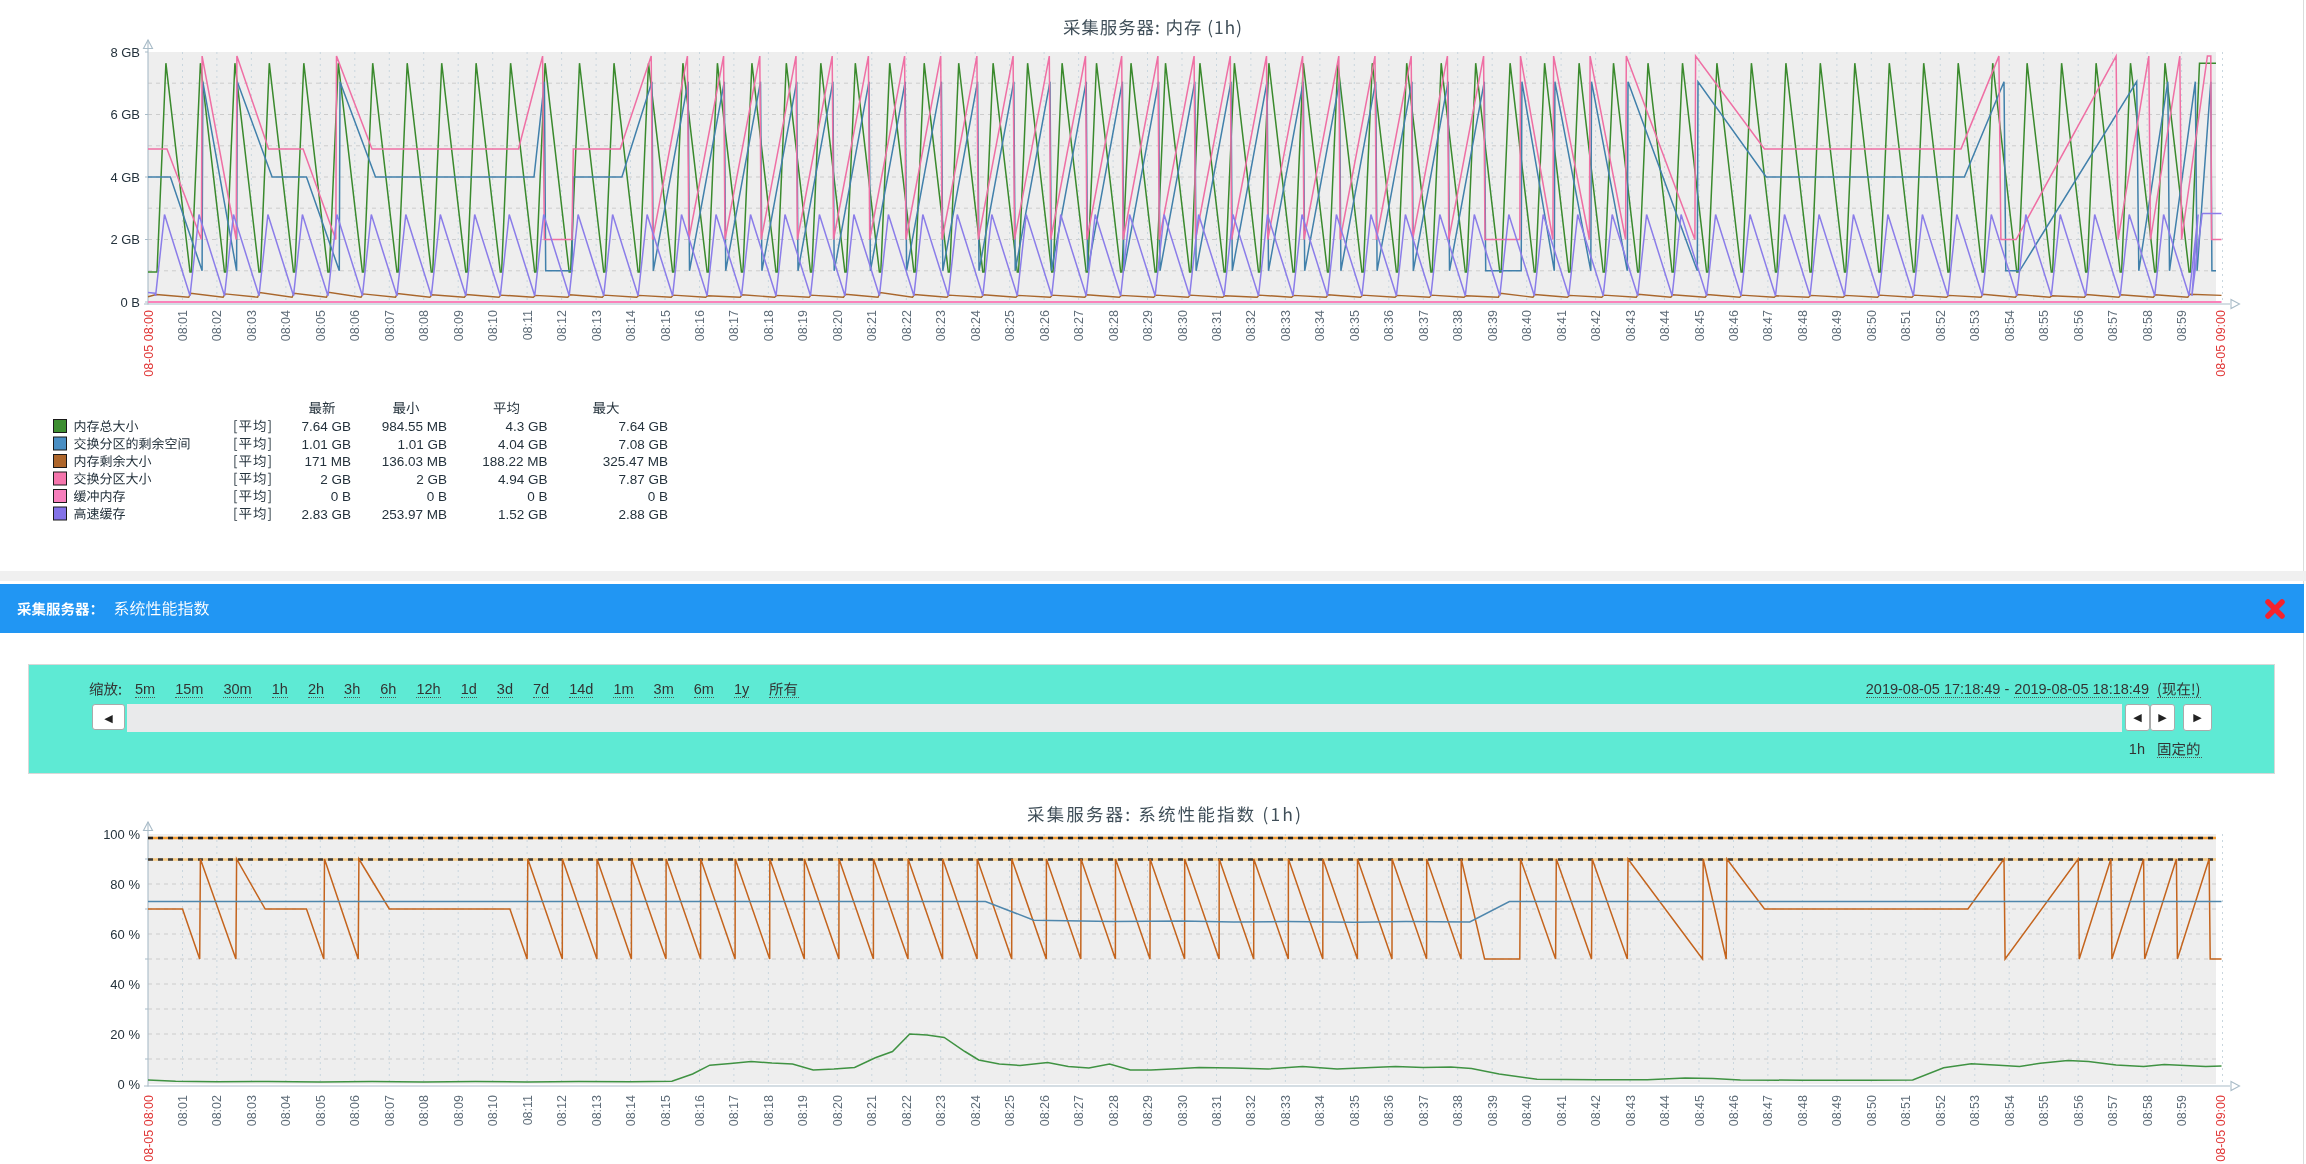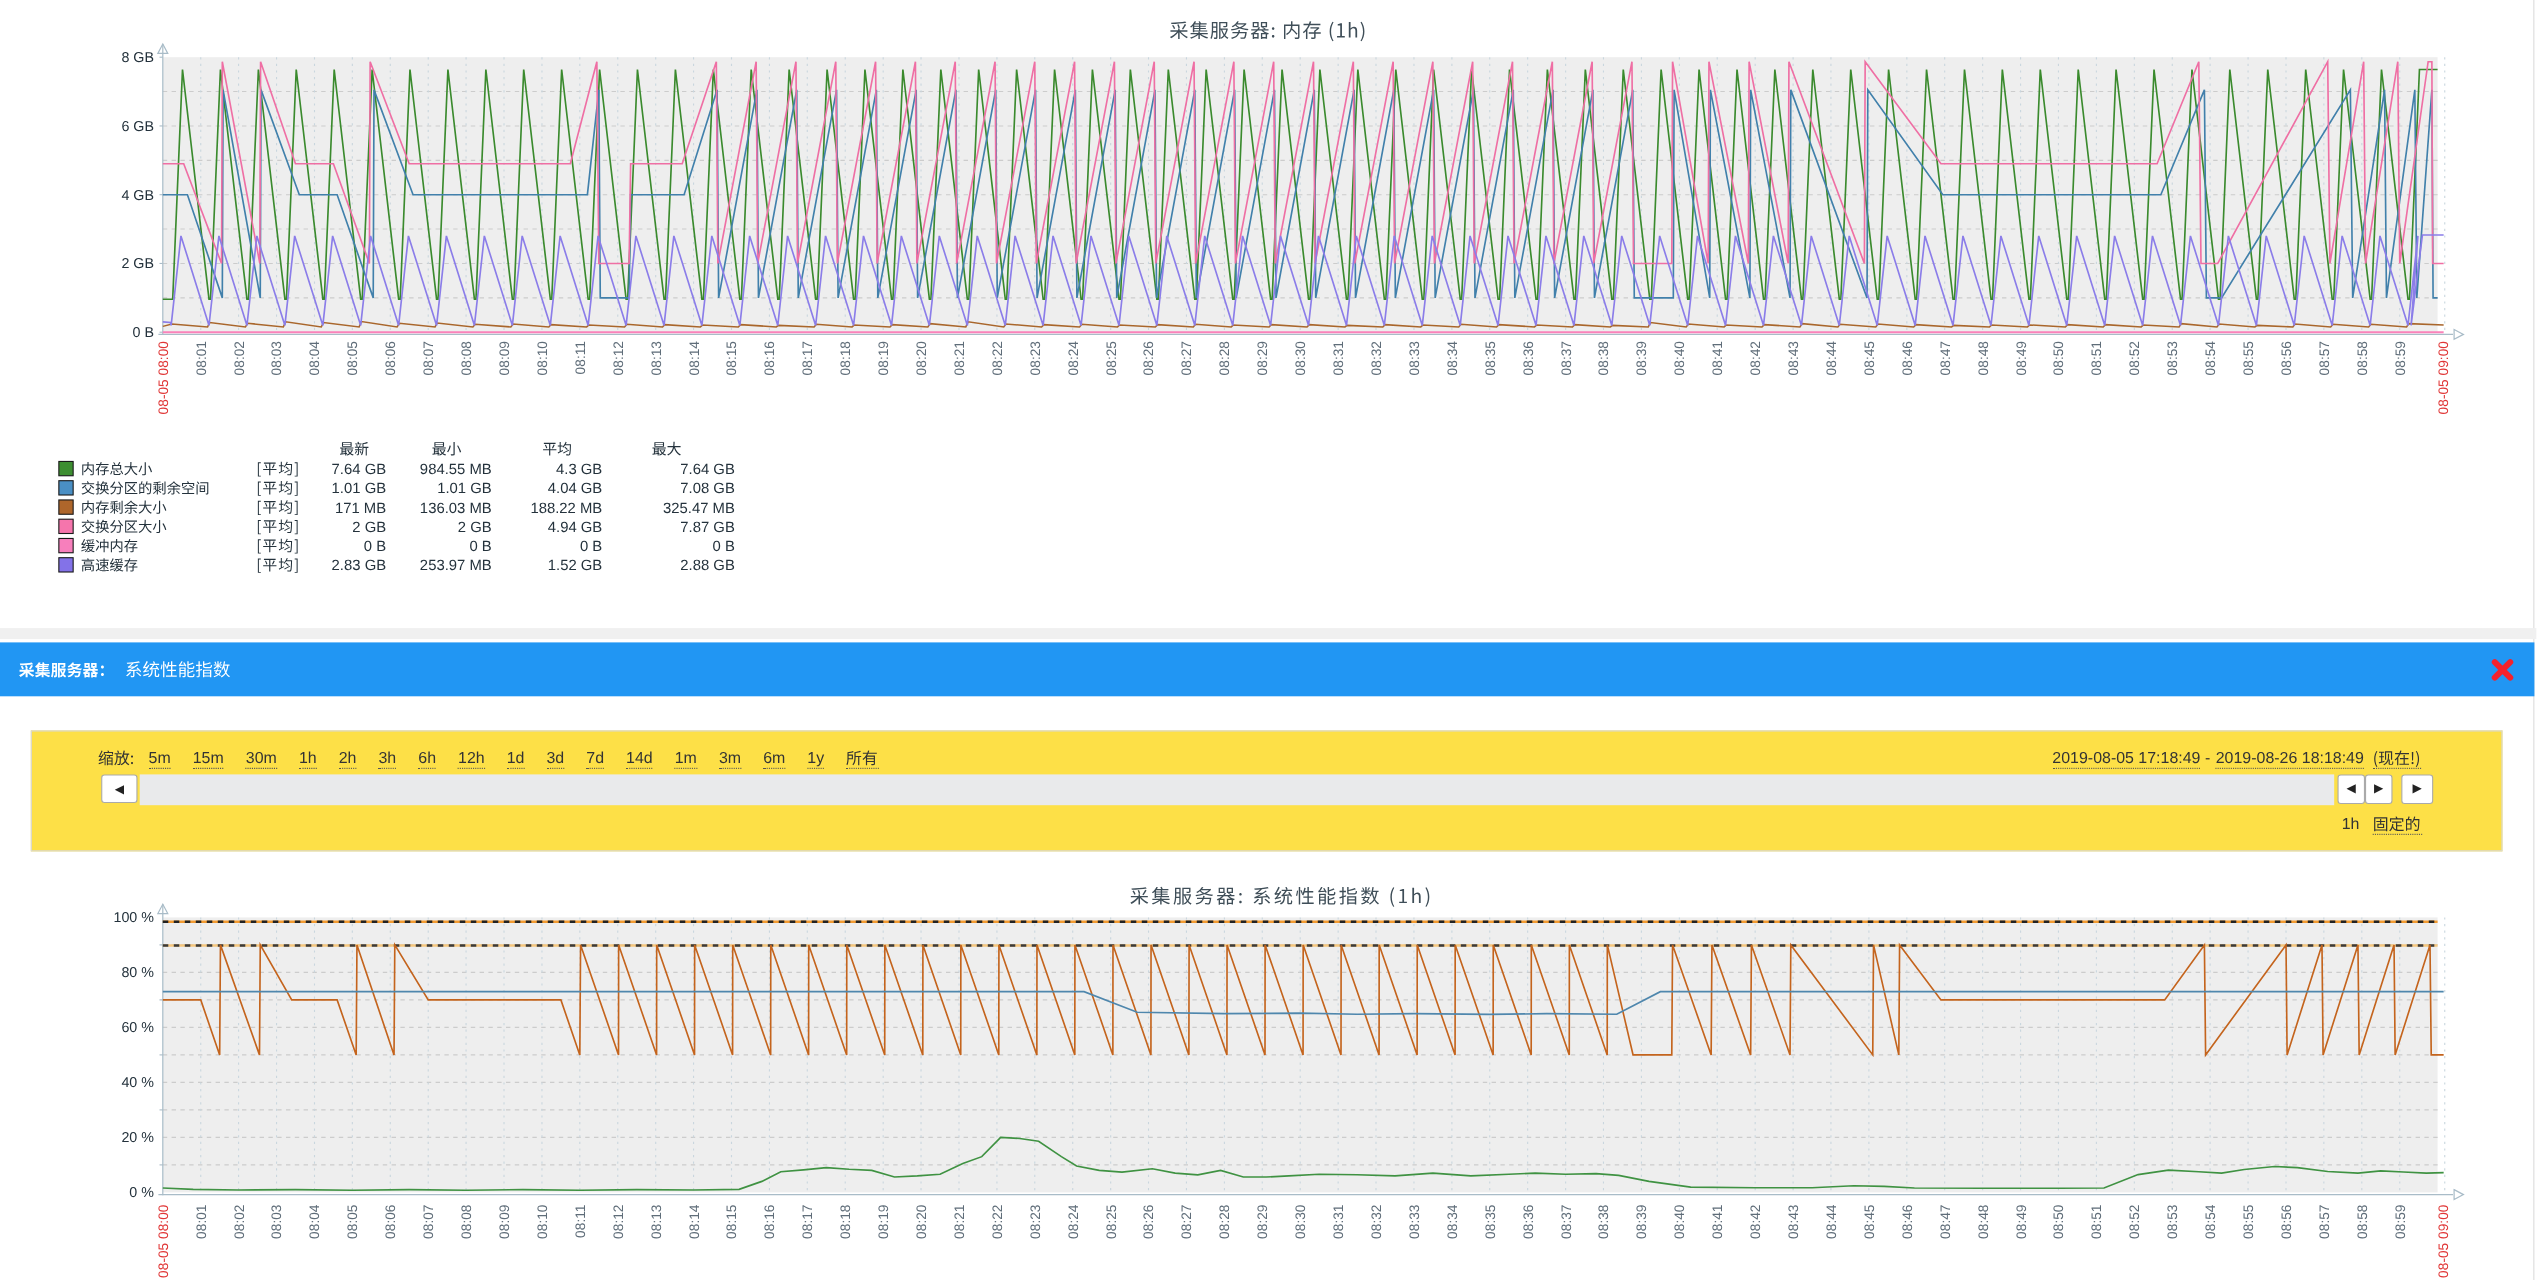--- a/index.html
+++ b/index.html
@@ -215,35 +215,35 @@
         <path transform="translate(0.0,0.0)" d="M11.2375 -10.034C10.788 -8.8885 9.947000000000001 -7.4095 9.280000000000001 -6.4815000000000005L10.73 -5.829000000000001C11.426 -6.728000000000001 12.310500000000001 -8.091000000000001 13.021 -9.338000000000001ZM1.856 -8.700000000000001C2.436 -7.873500000000001 2.987 -6.757000000000001 3.161 -6.032L4.756 -6.713500000000001C4.5385 -7.4675 3.9295 -8.526 3.3205 -9.323500000000001ZM11.7885 -12.267000000000001C9.0915 -11.774000000000001 4.814 -11.426 1.0295 -11.31C1.2035 -10.8895 1.421 -10.1355 1.4645000000000001 -9.657C5.2925 -9.773 9.773 -10.092 13.166 -10.6865ZM0.783 -5.539000000000001V-3.8280000000000003H5.017C3.7845 -2.5375 2.0300000000000002 -1.363 0.3045 -0.6960000000000001C0.7250000000000001 -0.319 1.3195000000000001 0.406 1.6095000000000002 0.87C3.2915 0.07250000000000001 4.9590000000000005 -1.218 6.2785 -2.7115V1.247H8.134500000000001V-2.7985C9.4685 -1.2905 11.165000000000001 0.029 12.847000000000001 0.8265C13.1515 0.34800000000000003 13.7315 -0.377 14.152000000000001 -0.7395C12.4555 -1.4065 10.672 -2.5665 9.425 -3.8280000000000003H13.7315V-5.539000000000001H8.134500000000001V-6.757000000000001H6.7715000000000005L8.265 -7.293500000000001C8.149000000000001 -7.9895000000000005 7.7285 -9.019 7.2645 -9.802000000000001L5.684 -9.265500000000001C6.090000000000001 -8.4825 6.452500000000001 -7.453 6.554 -6.757000000000001H6.2785V-5.539000000000001Z M20.851 -4.0455000000000005V-3.2915H15.196V-1.9140000000000001H19.3575C18.0235 -1.1745 16.298000000000002 -0.5655 14.7175 -0.232C15.08 0.1305 15.573 0.783 15.834 1.2035C17.5305 0.7250000000000001 19.401 -0.1595 20.851 -1.2035V1.276H22.576500000000003V-1.2615C24.012 -0.2175 25.868000000000002 0.6525000000000001 27.564500000000002 1.131C27.7965 0.7250000000000001 28.2895 0.07250000000000001 28.652 -0.261C27.1295 -0.5945 25.462 -1.2035 24.1715 -1.9140000000000001H28.304000000000002V-3.2915H22.576500000000003V-4.0455000000000005ZM21.4745 -7.8445V-7.2645H18.531V-7.8445ZM21.2425 -11.9625C21.3875 -11.643500000000001 21.547 -11.2665 21.677500000000002 -10.9185H19.343C19.5895 -11.281 19.807000000000002 -11.643500000000001 20.0245 -12.006L18.2555 -12.354000000000001C17.5885 -11.092500000000001 16.414 -9.5845 14.8045 -8.439C15.196 -8.207 15.747 -7.656000000000001 16.0225 -7.293500000000001C16.298000000000002 -7.511 16.559 -7.7285 16.805500000000002 -7.960500000000001V-3.7990000000000004H18.531V-4.176H27.927V-5.510000000000001H23.142000000000003V-6.119000000000001H26.941000000000003V-7.2645H23.142000000000003V-7.8445H26.9265V-8.9755H23.142000000000003V-9.5845H27.579V-10.9185H23.4755C23.316000000000003 -11.3825 23.055 -11.948 22.794 -12.3975ZM21.4745 -8.9755H18.531V-9.5845H21.4745ZM21.4745 -6.119000000000001V-5.510000000000001H18.531V-6.119000000000001Z M30.3195 -11.8175V-6.525C30.3195 -4.3935 30.2615 -1.4645000000000001 29.348 0.522C29.7395 0.667 30.45 1.073 30.7545 1.3195000000000001C31.363500000000002 0.0 31.6535 -1.7835 31.784 -3.5090000000000003H33.292V-0.6235C33.292 -0.42050000000000004 33.234 -0.36250000000000004 33.06 -0.36250000000000004C32.886 -0.36250000000000004 32.335 -0.34800000000000003 31.813 -0.377C32.0305 0.058 32.2335 0.8555 32.277 1.3050000000000002C33.234 1.3050000000000002 33.8575 1.2615 34.3215 0.9715C34.7855 0.6960000000000001 34.9015 0.203 34.9015 -0.5945V-11.8175ZM31.8855 -10.208H33.292V-8.526H31.8855ZM31.8855 -6.9165H33.292V-5.1475H31.871L31.8855 -6.525ZM40.977000000000004 -5.162C40.745000000000005 -4.3500000000000005 40.4405 -3.596 40.049 -2.9145000000000003C39.5995 -3.596 39.2225 -4.3645000000000005 38.932500000000005 -5.162ZM35.7135 -11.803V1.3050000000000002H37.352000000000004V0.116C37.671 0.42050000000000004 38.048 0.9425 38.2365 1.276C38.932500000000005 0.8555 39.5705 0.3335 40.136 -0.29000000000000004C40.745000000000005 0.34800000000000003 41.426500000000004 0.8845000000000001 42.195 1.3050000000000002C42.441500000000005 0.8845000000000001 42.92 0.2755 43.2825 -0.029C42.4705 -0.406 41.7455 -0.9425 41.122 -1.5805C41.934 -2.8855 42.5285 -4.5095 42.862 -6.4670000000000005L41.8325 -6.8005L41.557 -6.742500000000001H37.352000000000004V-10.1935H40.745000000000005V-9.019C40.745000000000005 -8.845 40.6725 -8.8015 40.4405 -8.787C40.223 -8.7725 39.353 -8.7725 38.628 -8.816C38.831 -8.41 39.063 -7.801 39.1355 -7.351500000000001C40.2375 -7.351500000000001 41.0785 -7.351500000000001 41.658500000000004 -7.583500000000001C42.253 -7.801 42.4125 -8.2215 42.4125 -8.99V-11.803ZM37.439 -5.162C37.874 -3.8280000000000003 38.425 -2.6100000000000003 39.1355 -1.566C38.6135 -0.9425 38.0045 -0.435 37.352000000000004 -0.058V-5.162Z M49.561 -5.481C49.503 -5.0315 49.416 -4.625500000000001 49.3145 -4.2485H45.1965V-2.7550000000000003H48.6765C47.821 -1.3920000000000001 46.371 -0.5945 44.2395 -0.1595C44.5585 0.17400000000000002 45.0805 0.9135000000000001 45.2545 1.276C47.879 0.551 49.59 -0.638 50.576 -2.7550000000000003H54.4765C54.259 -1.4065 53.998000000000005 -0.6815 53.6935 -0.4495C53.505 -0.3045 53.302 -0.29000000000000004 52.9975 -0.29000000000000004C52.5625 -0.29000000000000004 51.5185 -0.3045 50.5615 -0.3915C50.8515 0.0145 51.0835 0.6525000000000001 51.1125 1.102C52.055 1.1455 52.9975 1.1600000000000001 53.534 1.1165C54.201 1.0875000000000001 54.665 0.9715 55.071 0.5800000000000001C55.6365 0.1015 55.9845 -1.0585 56.3035 -3.5525C56.3615 -3.77 56.3905 -4.2485 56.3905 -4.2485H51.1125C51.214 -4.5965 51.286500000000004 -4.9590000000000005 51.359 -5.336ZM53.708 -9.483C52.9105 -8.8595 51.8955 -8.3375 50.75 -7.917000000000001C49.764 -8.294 48.952 -8.787 48.3575 -9.4105L48.4445 -9.483ZM48.72 -12.339500000000001C47.995 -11.092500000000001 46.632 -9.7875 44.5585 -8.8595C44.892 -8.5695 45.385 -7.917000000000001 45.5735 -7.511C46.1825 -7.83 46.7335 -8.1635 47.241 -8.5115C47.6905 -8.062000000000001 48.198 -7.656000000000001 48.7635 -7.308000000000001C47.2845 -6.931 45.704 -6.684500000000001 44.1235 -6.554C44.3845 -6.1625000000000005 44.6745 -5.4665 44.7905 -5.046C46.8495 -5.2780000000000005 48.908500000000004 -5.684 50.7645 -6.3365C52.432 -5.713 54.403999999999996 -5.365 56.6225 -5.205500000000001C56.84 -5.655 57.246 -6.351 57.594 -6.728000000000001C55.912 -6.8005 54.3315 -6.9745 52.954 -7.2645C54.462 -8.047500000000001 55.709 -9.048 56.5645 -10.324L55.4915 -11.005500000000001L55.216 -10.933H49.7785C50.039500000000004 -11.2665 50.2715 -11.614500000000001 50.489000000000004 -11.977Z M61.2915 -10.266H62.901V-8.961H61.2915ZM67.396 -10.266H69.1505V-8.961H67.396ZM66.787 -6.989000000000001C67.251 -6.8005 67.802 -6.525 68.2515 -6.2495H65.018C65.25 -6.612 65.453 -6.989000000000001 65.64150000000001 -7.3660000000000005L64.554 -7.569V-11.730500000000001H59.74V-7.4965H63.8145C63.6115 -7.0760000000000005 63.3505 -6.6555 63.046 -6.2495H58.6525V-4.7415H61.5235C60.668 -4.0600000000000005 59.595 -3.4655 58.29 -2.987C58.609 -2.6825 59.044 -2.0300000000000002 59.218 -1.624L59.74 -1.856V1.3050000000000002H61.335V0.9570000000000001H62.8865V1.218H64.554V-3.2915H62.234C62.843 -3.741 63.3795 -4.234 63.858000000000004 -4.7415H66.2795C66.729 -4.2195 67.2655 -3.7265 67.8455 -3.2915H65.8445V1.3050000000000002H67.4395V0.9570000000000001H69.1505V1.218H70.8325V-1.6965000000000001L71.2095 -1.566C71.456 -1.9865000000000002 71.9345 -2.6390000000000002 72.3115 -2.958C70.8905 -3.3205 69.513 -3.9585000000000004 68.469 -4.7415H71.862V-6.2495H69.3825L69.832 -6.699000000000001C69.513 -6.96 69.0055 -7.25 68.469 -7.4965H70.818V-11.730500000000001H65.83V-7.4965H67.309ZM61.335 -0.5365V-1.798H62.8865V-0.5365ZM67.4395 -0.5365V-1.798H69.1505V-0.5365Z M76.125 -6.8005C76.8935 -6.8005 77.5025 -7.3805000000000005 77.5025 -8.1635C77.5025 -8.961 76.8935 -9.541 76.125 -9.541C75.3565 -9.541 74.7475 -8.961 74.7475 -8.1635C74.7475 -7.3805000000000005 75.3565 -6.8005 76.125 -6.8005ZM76.125 0.116C76.8935 0.116 77.5025 -0.464 77.5025 -1.247C77.5025 -2.0445 76.8935 -2.6245000000000003 76.125 -2.6245000000000003C75.3565 -2.6245000000000003 74.7475 -2.0445 74.7475 -1.247C74.7475 -0.464 75.3565 0.116 76.125 0.116Z" fill="#ffffff"></path>
       </g>
 <g transform="translate(96.5,30.5)">
         <path transform="translate(0.0,0.0)" d="M4.5760000000000005 -3.584C3.728 -2.432 2.4 -1.248 1.12 -0.48C1.44 -0.304 1.936 0.096 2.176 0.32C3.392 -0.544 4.816 -1.856 5.776 -3.152ZM10.176 -3.04C11.504 -2.016 13.152000000000001 -0.544 13.952 0.352L14.976 -0.368C14.112 -1.28 12.464 -2.688 11.120000000000001 -3.664ZM10.624 -7.104C11.040000000000001 -6.72 11.488 -6.272 11.92 -5.808L4.88 -5.344C7.28 -6.5280000000000005 9.728 -8.0 12.096 -9.792L11.168000000000001 -10.56C10.368 -9.904 9.488 -9.28 8.64 -8.688L4.72 -8.496C5.872 -9.312 7.04 -10.336 8.112 -11.456C10.192 -11.664 12.16 -11.952 13.68 -12.32L12.848 -13.328C10.256 -12.672 5.6000000000000005 -12.24 1.712 -12.048C1.84 -11.776 1.984 -11.296 2.016 -11.008000000000001C3.424 -11.072000000000001 4.928 -11.168000000000001 6.416 -11.296C5.376 -10.208 4.192 -9.248 3.7760000000000002 -8.976C3.2960000000000003 -8.624 2.912 -8.384 2.592 -8.336C2.72 -8.032 2.896 -7.5040000000000004 2.928 -7.264C3.2640000000000002 -7.392 3.7600000000000002 -7.456 7.008 -7.648000000000001C5.648 -6.8 4.48 -6.16 3.92 -5.904C2.928 -5.408 2.208 -5.104 1.696 -5.04C1.84 -4.72 2.016 -4.16 2.064 -3.92C2.512 -4.096 3.136 -4.176 7.5360000000000005 -4.5120000000000005V-0.32C7.5360000000000005 -0.14400000000000002 7.488 -0.08 7.216 -0.064C6.96 -0.048 6.08 -0.048 5.12 -0.096C5.312 0.24 5.5200000000000005 0.752 5.5840000000000005 1.104C6.752 1.104 7.5520000000000005 1.088 8.08 0.896C8.624 0.704 8.752 0.368 8.752 -0.304V-4.6080000000000005L12.736 -4.896C13.200000000000001 -4.368 13.584 -3.872 13.856 -3.456L14.816 -4.032C14.16 -5.008 12.784 -6.48 11.552 -7.5840000000000005Z M27.168 -5.632V-0.5760000000000001C27.168 0.608 27.439999999999998 0.96 28.560000000000002 0.96C28.784 0.96 29.744 0.96 29.968 0.96C30.96 0.96 31.248 0.352 31.328000000000003 -1.824C31.024 -1.9040000000000001 30.544 -2.096 30.304000000000002 -2.32C30.256 -0.384 30.192 -0.096 29.84 -0.096C29.648 -0.096 28.896 -0.096 28.752000000000002 -0.096C28.4 -0.096 28.352 -0.14400000000000002 28.352 -0.5760000000000001V-5.632ZM24.16 -5.6000000000000005C24.064 -2.432 23.695999999999998 -0.72 21.072 0.256C21.344 0.48 21.68 0.928 21.823999999999998 1.232C24.72 0.048 25.216 -2.016 25.344 -5.6000000000000005ZM16.672 -0.848 16.944 0.336C18.384 -0.128 20.272 -0.72 22.064 -1.312L21.872 -2.352C19.936 -1.776 17.968 -1.184 16.672 -0.848ZM25.52 -13.184000000000001C25.823999999999998 -12.528 26.224 -11.664 26.384 -11.120000000000001H22.512V-10.032H25.392C24.672 -9.040000000000001 23.568 -7.5680000000000005 23.2 -7.216C22.896 -6.928 22.496000000000002 -6.816 22.192 -6.736C22.32 -6.48 22.544 -5.872 22.592 -5.5680000000000005C23.04 -5.76 23.712 -5.84 29.52 -6.384C29.776 -5.952 30.016 -5.5360000000000005 30.176000000000002 -5.216L31.184 -5.776C30.704 -6.704 29.664 -8.208 28.8 -9.328L27.856 -8.848C28.208 -8.384 28.576 -7.856 28.912 -7.328L24.512 -6.96C25.232 -7.84 26.144 -9.088000000000001 26.816000000000003 -10.032H31.168V-11.120000000000001H26.560000000000002L27.584 -11.44C27.392 -11.952 26.992 -12.832 26.624000000000002 -13.472ZM16.96 -6.768C17.2 -6.88 17.568 -6.96 19.488 -7.232C18.8 -6.224 18.176000000000002 -5.44 17.888 -5.136C17.376 -4.5440000000000005 17.008 -4.144 16.656 -4.08C16.8 -3.7600000000000002 16.992 -3.168 17.056 -2.912C17.392 -3.12 17.936 -3.2960000000000003 21.904 -4.16C21.872 -4.416 21.856 -4.88 21.887999999999998 -5.216L18.864 -4.624C20.08 -6.032 21.28 -7.744 22.288 -9.472L21.216 -10.112C20.912 -9.52 20.576 -8.912 20.208 -8.352L18.240000000000002 -8.144C19.232 -9.52 20.224 -11.264 20.96 -12.944L19.744 -13.504C19.04 -11.568 17.856 -9.504 17.472 -8.976C17.12 -8.432 16.816 -8.064 16.528 -8.0C16.688 -7.664000000000001 16.88 -7.024 16.96 -6.768Z M34.752 -13.44V1.264H35.952V-13.44ZM33.28 -10.4C33.168 -9.104000000000001 32.88 -7.344 32.448 -6.272L33.392 -5.952C33.808 -7.12 34.096000000000004 -8.96 34.192 -10.272ZM36.064 -10.496C36.528 -9.616 37.008 -8.448 37.168 -7.728L38.064 -8.192C37.888 -8.864 37.392 -10.0 36.912 -10.864ZM37.344 -0.432V0.704H47.184V-0.432H43.152V-4.448H46.448V-5.5680000000000005H43.152V-8.896H46.8V-10.048H43.152V-13.376H41.936V-10.048H39.952C40.16 -10.832 40.352000000000004 -11.68 40.512 -12.512L39.344 -12.704C38.976 -10.528 38.336 -8.352 37.408 -6.96C37.696 -6.832 38.24 -6.5600000000000005 38.480000000000004 -6.4C38.896 -7.088 39.264 -7.936 39.584 -8.896H41.936V-5.5680000000000005H38.544V-4.448H41.936V-0.432Z M54.128 -6.72V-5.344H50.72V-6.72ZM49.6 -7.744V1.264H50.72V-2.0H54.128V-0.128C54.128 0.08 54.08 0.14400000000000002 53.872 0.14400000000000002C53.632 0.16 52.96 0.16 52.208 0.128C52.368 0.448 52.544 0.912 52.608000000000004 1.232C53.616 1.232 54.304 1.216 54.752 1.04C55.184 0.848 55.312 0.512 55.312 -0.112V-7.744ZM50.72 -4.4H54.128V-2.944H50.72ZM61.728 -12.24C60.816 -11.76 59.376 -11.184000000000001 58.0 -10.72V-13.408H56.816V-8.096C56.816 -6.784 57.216 -6.416 58.752 -6.416C59.072 -6.416 61.152 -6.416 61.504 -6.416C62.768 -6.416 63.136 -6.944 63.264 -8.896C62.928 -8.976 62.448 -9.152000000000001 62.208 -9.36C62.128 -7.776 62.016 -7.5040000000000004 61.391999999999996 -7.5040000000000004C60.944 -7.5040000000000004 59.184 -7.5040000000000004 58.848 -7.5040000000000004C58.128 -7.5040000000000004 58.0 -7.6000000000000005 58.0 -8.112V-9.744C59.552 -10.192 61.264 -10.768 62.528 -11.344ZM61.92 -5.104C60.992000000000004 -4.5120000000000005 59.456 -3.888 58.0 -3.408V-5.968H56.816V-0.56C56.816 0.784 57.232 1.1360000000000001 58.784 1.1360000000000001C59.120000000000005 1.1360000000000001 61.232 1.1360000000000001 61.584 1.1360000000000001C62.928 1.1360000000000001 63.264 0.56 63.408 -1.584C63.088 -1.6640000000000001 62.608000000000004 -1.856 62.336 -2.048C62.272 -0.24 62.144 0.064 61.488 0.064C61.024 0.064 59.248000000000005 0.064 58.896 0.064C58.144 0.064 58.0 -0.032 58.0 -0.544V-2.416C59.616 -2.864 61.456 -3.488 62.704 -4.208ZM49.344 -8.848C49.68 -8.992 50.24 -9.072000000000001 54.624 -9.376C54.768 -9.072000000000001 54.896 -8.784 54.992 -8.528L56.032 -9.008000000000001C55.696 -9.968 54.8 -11.408 53.968 -12.48L52.992 -12.096C53.392 -11.552 53.792 -10.912 54.144 -10.288L50.624 -10.096C51.312 -10.944 52.032 -12.016 52.592 -13.088000000000001L51.344 -13.472C50.832 -12.224 49.952 -10.96 49.68 -10.624C49.408 -10.288 49.168 -10.048 48.928 -10.0C49.072 -9.68 49.28 -9.104000000000001 49.344 -8.848Z M77.392 -12.496C76.176 -11.952 74.144 -11.392 72.24 -10.992V-13.376H71.056V-8.832C71.056 -7.44 71.552 -7.088 73.408 -7.088C73.792 -7.088 76.736 -7.088 77.136 -7.088C78.72 -7.088 79.12 -7.6160000000000005 79.296 -9.76C78.96000000000001 -9.824 78.44800000000001 -10.016 78.19200000000001 -10.192C78.096 -8.464 77.952 -8.176 77.072 -8.176C76.432 -8.176 73.952 -8.176 73.472 -8.176C72.432 -8.176 72.24 -8.288 72.24 -8.832V-10.0C74.32 -10.4 76.688 -10.944 78.304 -11.6ZM72.19200000000001 -2.144H77.408V-0.464H72.19200000000001ZM72.19200000000001 -3.12V-4.72H77.408V-3.12ZM71.056 -5.744V1.264H72.19200000000001V0.528H77.408V1.2H78.592V-5.744ZM66.944 -13.44V-10.208H64.704V-9.072000000000001H66.944V-5.632L64.496 -4.96L64.848 -3.7920000000000003L66.944 -4.416V-0.128C66.944 0.096 66.848 0.16 66.64 0.176C66.432 0.176 65.776 0.176 65.04 0.16C65.184 0.48 65.36 0.976 65.408 1.264C66.48 1.28 67.12 1.232 67.552 1.056C67.968 0.864 68.112 0.544 68.112 -0.14400000000000002V-4.768L70.24 -5.424L70.096 -6.5440000000000005L68.112 -5.968V-9.072000000000001H70.016V-10.208H68.112V-13.44Z M87.088 -13.136000000000001C86.8 -12.512 86.288 -11.568 85.888 -11.008000000000001L86.672 -10.624C87.088 -11.152000000000001 87.632 -11.952 88.096 -12.688ZM81.408 -12.688C81.824 -12.016 82.256 -11.136000000000001 82.4 -10.576L83.312 -10.976C83.168 -11.552 82.736 -12.416 82.288 -13.040000000000001ZM86.56 -4.16C86.19200000000001 -3.3280000000000003 85.68 -2.624 85.072 -2.016C84.464 -2.32 83.84 -2.624 83.248 -2.88C83.472 -3.2640000000000002 83.728 -3.696 83.952 -4.16ZM81.76 -2.448C82.544 -2.144 83.424 -1.744 84.224 -1.328C83.2 -0.592 81.968 -0.08 80.656 0.224C80.864 0.448 81.12 0.864 81.232 1.1520000000000001C82.704 0.752 84.064 0.128 85.216 -0.8C85.744 -0.48 86.224 -0.176 86.592 0.096L87.36 -0.6880000000000001C86.992 -0.9440000000000001 86.528 -1.232 86.0 -1.52C86.848 -2.432 87.52 -3.552 87.92 -4.944L87.264 -5.216L87.072 -5.168H84.44800000000001L84.8 -6.0L83.728 -6.192C83.616 -5.872 83.456 -5.5200000000000005 83.296 -5.168H81.12V-4.16H82.8C82.464 -3.52 82.096 -2.928 81.76 -2.448ZM84.112 -13.456V-10.464H80.8V-9.472H83.744C82.976 -8.432 81.744 -7.44 80.624 -6.96C80.864 -6.736 81.136 -6.32 81.28 -6.048C82.256 -6.5760000000000005 83.312 -7.472 84.112 -8.416V-6.464H85.232V-8.64C86.0 -8.08 86.976 -7.328 87.376 -6.96L88.048 -7.824C87.664 -8.096 86.256 -8.992 85.472 -9.472H88.496V-10.464H85.232V-13.456ZM90.064 -13.312000000000001C89.664 -10.496 88.944 -7.808 87.696 -6.128C87.952 -5.968 88.416 -5.5840000000000005 88.608 -5.392C89.024 -5.984 89.376 -6.688 89.696 -7.472C90.048 -5.904 90.512 -4.448 91.104 -3.184C90.208 -1.6640000000000001 88.96000000000001 -0.496 87.216 0.352C87.44 0.592 87.776 1.072 87.888 1.328C89.52 0.448 90.752 -0.656 91.696 -2.064C92.496 -0.704 93.488 0.384 94.736 1.1360000000000001C94.928 0.8320000000000001 95.28 0.41600000000000004 95.55199999999999 0.192C94.208 -0.528 93.152 -1.696 92.336 -3.168C93.184 -4.816 93.728 -6.816 94.08 -9.216000000000001H95.168V-10.336H90.608C90.832 -11.232000000000001 91.024 -12.176 91.168 -13.136000000000001ZM92.944 -9.216000000000001C92.688 -7.376 92.304 -5.776 91.728 -4.416C91.12 -5.856 90.672 -7.488 90.368 -9.216000000000001Z" fill="#ffffff"></path>
       </g>
 </svg>
 <svg width="30" height="30" style="position:absolute;right:14px;top:10px" viewBox="0 0 30 30">
 <path d="M8 8 L22 22 M22 8 L8 22" stroke="#f5222d" stroke-width="5.5" stroke-linecap="round"></path>
 </svg>
 </div>
-<div style="position:absolute;left:28px;top:664px;width:2247px;height:110px;border:1px solid #d8d8d8;background:#fde047">
+<div style="position:absolute;left:28px;top:664px;width:2247px;height:110px;border:1px solid #d8d8d8;background:#5eead4">
 <div style="position:absolute;left:60px;top:15px;height:22px;white-space:nowrap" class="ctl">
 <svg width="34" height="18" style="vertical-align:-4px">
         <g transform="translate(0,14.5)">
           <path transform="translate(0.0,0.0)" d="M0.638 -0.7685000000000001 0.899 0.261C2.117 -0.203 3.6685000000000003 -0.812 5.1765 -1.3920000000000001L4.988 -2.3055000000000003C3.3640000000000003 -1.711 1.74 -1.1165 0.638 -0.7685000000000001ZM0.9135000000000001 -6.133500000000001C1.1165 -6.2205 1.4355 -6.293 3.016 -6.4815000000000005C2.4505000000000003 -5.5535000000000005 1.9285 -4.814 1.6965000000000001 -4.524C1.276 -4.002 0.9715 -3.625 0.6815 -3.5815C0.7975 -3.3205 0.9425 -2.842 1.0005 -2.6390000000000002C1.247 -2.813 1.6965000000000001 -2.958 4.611000000000001 -3.6830000000000003L4.5675 -4.2195V-4.5675L2.436 -4.089C3.4365 -5.3795 4.408 -6.9455 5.234500000000001 -8.497L4.3645000000000005 -8.99C4.1325 -8.468 3.857 -7.946000000000001 3.567 -7.4385L1.9720000000000002 -7.293500000000001C2.813 -8.555 3.625 -10.15 4.263 -11.701500000000001L3.2915 -12.1365C2.726 -10.382 1.6965000000000001 -8.497 1.3775000000000002 -8.018500000000001C1.073 -7.511 0.8265 -7.1775 0.5655 -7.1195C0.6960000000000001 -6.844 0.8555 -6.351 0.9135000000000001 -6.133500000000001ZM6.844 -8.874C6.4670000000000005 -7.337000000000001 5.6405 -5.423 4.5675 -4.2195C4.7415 -4.0455000000000005 5.017 -3.712 5.1475 -3.5090000000000003C5.481 -3.8715 5.7855 -4.2775 6.0755 -4.727V1.1600000000000001H7.003500000000001V-6.4670000000000005C7.337000000000001 -7.192 7.598000000000001 -7.931500000000001 7.8155 -8.627500000000001ZM8.149000000000001 -5.8580000000000005V1.1455H9.0915V0.464H12.383000000000001V1.073H13.369000000000002V-5.8580000000000005H10.759L11.136000000000001 -7.322500000000001H13.572000000000001V-8.2215H7.931500000000001V-7.322500000000001H10.063C9.976 -6.844 9.874500000000001 -6.3075 9.7585 -5.8580000000000005ZM8.555 -11.9045C8.758000000000001 -11.571 8.9755 -11.150500000000001 9.1495 -10.7735H5.3505V-8.41H6.351V-9.860000000000001H12.7455V-8.613000000000001H13.7895V-10.7735H10.2515C10.063 -11.194 9.744 -11.774000000000001 9.4685 -12.223500000000001ZM9.0915 -2.3200000000000003H12.383000000000001V-0.42050000000000004H9.0915ZM9.0915 -3.2045000000000003V-4.9590000000000005H12.383000000000001V-3.2045000000000003Z M17.487000000000002 -11.9335C17.7625 -11.31 18.096 -10.483500000000001 18.2265 -9.947000000000001L19.227 -10.2805C19.082 -10.7735 18.7485 -11.585500000000001 18.444 -12.209000000000001ZM15.138 -9.831000000000001V-8.816H16.849V-5.800000000000001C16.849 -3.741 16.6315 -1.4500000000000002 14.8625 0.435C15.1235 0.6235 15.486 0.9135000000000001 15.6745 1.1455C17.603 -0.9135000000000001 17.893 -3.3785000000000003 17.893 -5.7855V-5.8725000000000005H19.8795C19.778 -1.885 19.6765 -0.47850000000000004 19.43 -0.1595C19.3285 0.0145 19.198 0.043500000000000004 18.995 0.043500000000000004C18.762999999999998 0.043500000000000004 18.2265 0.043500000000000004 17.632 -0.0145C17.777 0.261 17.8785 0.6960000000000001 17.9075 1.0005C18.531 1.0295 19.14 1.0295 19.488 0.9860000000000001C19.8795 0.9570000000000001 20.1115 0.8410000000000001 20.358 0.5075000000000001C20.735 0.0145 20.822 -1.6095000000000002 20.909 -6.38C20.9235 -6.5395 20.9235 -6.8875 20.9235 -6.8875H17.893V-8.816H21.576V-9.831000000000001ZM23.5625 -8.4535H26.2885C25.9985 -6.612 25.5635 -5.046 24.896500000000003 -3.7265C24.258499999999998 -5.0605 23.809 -6.6265 23.519 -8.323ZM23.374000000000002 -12.194500000000001C22.939 -9.686 22.1415 -7.25 20.9525 -5.7275C21.199 -5.524500000000001 21.619500000000002 -5.1185 21.7935 -4.901000000000001C22.185000000000002 -5.423 22.5475 -6.032 22.866500000000002 -6.713500000000001C23.2145 -5.205500000000001 23.664 -3.8425000000000002 24.258499999999998 -2.6535C23.403 -1.421 22.272 -0.464 20.7495 0.24650000000000002C20.967 0.464 21.286 0.9425 21.3875 1.189C22.8375 0.4495 23.9685 -0.47850000000000004 24.8385 -1.6385C25.6215 -0.4495 26.593 0.49300000000000005 27.811 1.131C27.985 0.8410000000000001 28.333 0.42050000000000004 28.579500000000003 0.203C27.289 -0.3915 26.2885 -1.3775000000000002 25.5055 -2.6245000000000003C26.419 -4.1905 26.999000000000002 -6.104500000000001 27.376 -8.4535H28.448999999999998V-9.4685H23.881500000000003C24.113500000000002 -10.2805 24.3165 -11.136000000000001 24.4905 -12.006Z M31.0155 -5.655C31.5375 -5.655 31.9725 -6.061 31.9725 -6.67C31.9725 -7.2645 31.5375 -7.6850000000000005 31.0155 -7.6850000000000005C30.479 -7.6850000000000005 30.0585 -7.2645 30.0585 -6.67C30.0585 -6.061 30.479 -5.655 31.0155 -5.655ZM31.0155 0.1885C31.5375 0.1885 31.9725 -0.2175 31.9725 -0.812C31.9725 -1.421 31.5375 -1.8270000000000002 31.0155 -1.8270000000000002C30.479 -1.8270000000000002 30.0585 -1.421 30.0585 -0.812C30.0585 -0.2175 30.479 0.1885 31.0155 0.1885Z" fill="#333"></path>
         </g>
       </svg>
 <a>5m</a> <a>15m</a> <a>30m</a> <a>1h</a> <a>2h</a> <a>3h</a> <a>6h</a> <a>12h</a> <a>1d</a> <a>3d</a> <a>7d</a> <a>14d</a> <a>1m</a> <a>3m</a> <a>6m</a> <a>1y</a> <a><svg width="30" height="18" style="vertical-align:-4px">
           <g transform="translate(0,14.5)">
             <path transform="translate(0.0,0.0)" d="M7.743 -10.7155V-5.8870000000000005C7.743 -3.8715 7.583500000000001 -1.3195000000000001 5.8580000000000005 0.464C6.090000000000001 0.609 6.5395 0.9715 6.699000000000001 1.189C8.5695 -0.6960000000000001 8.8595 -3.6975000000000002 8.8595 -5.8870000000000005V-6.2205H11.107000000000001V1.1165H12.194500000000001V-6.2205H13.891V-7.2645H8.8595V-9.918000000000001C10.527000000000001 -10.179 12.383000000000001 -10.556000000000001 13.6155 -11.078000000000001L12.876000000000001 -12.006C11.687000000000001 -11.455 9.5555 -10.991000000000001 7.743 -10.7155ZM2.494 -5.234500000000001V-5.6695V-7.5545H5.365V-5.234500000000001ZM6.394500000000001 -11.8755C5.2490000000000006 -11.3535 3.161 -10.962 1.421 -10.7445V-5.6695C1.421 -3.7845 1.3485 -1.276 0.42050000000000004 0.49300000000000005C0.6525000000000001 0.6235 1.1165 0.9860000000000001 1.3050000000000002 1.189C2.1315 -0.319 2.3925 -2.4215 2.4650000000000003 -4.2485H6.409000000000001V-8.5405H2.494V-9.932500000000001C4.118 -10.1355 5.916 -10.454500000000001 7.0905000000000005 -10.962Z M20.1695 -12.180000000000001C19.9955 -11.5565 19.7925 -10.9185 19.5315 -10.295H15.4135V-9.280000000000001H19.082C18.154 -7.3660000000000005 16.82 -5.597 15.08 -4.408C15.283 -4.205 15.631 -3.8135000000000003 15.776 -3.567C16.6895 -4.2195 17.5015 -5.0025 18.1975 -5.8870000000000005V1.1455H19.2705V-1.7255H25.346V-0.2175C25.346 0.0 25.2735 0.08700000000000001 25.027 0.08700000000000001C24.7515 0.1015 23.867 0.116 22.91 0.07250000000000001C23.055 0.377 23.2145 0.8265 23.2725 1.1165C24.5195 1.1165 25.317 1.1165 25.7955 0.9570000000000001C26.274 0.7685000000000001 26.419 0.435 26.419 -0.203V-7.598000000000001H19.372C19.7055 -8.149000000000001 19.9955 -8.700000000000001 20.2565 -9.280000000000001H28.1155V-10.295H20.6915C20.909 -10.8315 21.0975 -11.3825 21.2715 -11.919ZM19.2705 -4.1905H25.346V-2.668H19.2705ZM19.2705 -5.1185V-6.612H25.346V-5.1185Z" fill="#333"></path>
           </g>
         </svg></a>
 </div>
 <div style="position:absolute;right:65px;top:15px;height:22px;white-space:nowrap" class="ctl">
-<a style="margin:0 0">2019-08-05 17:18:49</a> - <a style="margin:0 1px">2019-08-26 18:18:49</a> <a style="margin-left:3px"><svg width="44" height="18" style="vertical-align:-4px">
+<a style="margin:0 0">2019-08-05 17:18:49</a> - <a style="margin:0 1px">2019-08-05 18:18:49</a> <a style="margin-left:3px"><svg width="44" height="18" style="vertical-align:-4px">
           <g transform="translate(0,14.5)">
             <path transform="translate(0.0,0.0)" d="M3.4655 2.842 4.2775 2.4795000000000003C3.0305 0.42050000000000004 2.436 -2.0445 2.436 -4.5095C2.436 -6.96 3.0305 -9.4105 4.2775 -11.484L3.4655 -11.861C2.1315 -9.686 1.334 -7.351500000000001 1.334 -4.5095C1.334 -1.653 2.1315 0.6815 3.4655 2.842Z M11.165000000000001 -11.4695V-3.7555H12.209000000000001V-10.512500000000001H16.602500000000003V-3.7555H17.675500000000003V-11.4695ZM5.524500000000001 -1.4500000000000002 5.771000000000001 -0.3915C7.1485 -0.812 8.990000000000002 -1.363 10.715500000000002 -1.8705L10.585 -2.8855L8.685500000000001 -2.3200000000000003V-5.9885H10.208000000000002V-7.003500000000001H8.685500000000001V-10.179H10.498000000000001V-11.194H5.698500000000001V-10.179H7.641500000000001V-7.003500000000001H5.916V-5.9885H7.641500000000001V-2.0155000000000003C6.844000000000001 -1.798 6.119000000000001 -1.595 5.524500000000001 -1.4500000000000002ZM13.8475 -9.280000000000001V-6.4815000000000005C13.8475 -4.205 13.383500000000002 -1.4645000000000001 9.715 0.42050000000000004C9.932500000000001 0.5800000000000001 10.2805 0.9860000000000001 10.396500000000001 1.2035C12.803500000000001 -0.058 13.949000000000002 -1.7835 14.471 -3.5235000000000003V-0.464C14.471 0.522 14.848000000000003 0.783 15.863 0.783H17.197000000000003C18.444000000000003 0.783 18.618000000000002 0.203 18.7485 -2.088C18.473000000000003 -2.146 18.125 -2.3055000000000003 17.864 -2.523C17.791500000000003 -0.4495 17.704500000000003 -0.043500000000000004 17.197000000000003 -0.043500000000000004H16.008000000000003C15.602 -0.043500000000000004 15.486 -0.14500000000000002 15.486 -0.5655V-4.002H14.601500000000001C14.8045 -4.843 14.8625 -5.684 14.8625 -6.452500000000001V-9.280000000000001Z M25.0705 -12.180000000000001C24.8675 -11.4405 24.6065 -10.672 24.302 -9.932500000000001H20.3145V-8.8885H23.8235C22.8955 -7.032500000000001 21.6195 -5.307 19.951999999999998 -4.147C20.126 -3.9005 20.4015 -3.4365 20.5175 -3.1465C21.1265 -3.5815 21.692 -4.0745000000000005 22.1995 -4.611000000000001V1.102H23.287V-5.9015C23.9685 -6.8295 24.563 -7.8445 25.056 -8.8885H33.0165V-9.932500000000001H25.5055C25.7665 -10.585 25.9985 -11.252 26.2015 -11.9045ZM28.072000000000003 -8.134500000000001V-5.336H24.8095V-4.321000000000001H28.072000000000003V-0.203H24.2295V0.812H33.002V-0.203H29.1595V-4.321000000000001H32.451V-5.336H29.1595V-8.134500000000001Z M35.785999999999994 -3.2045000000000003H36.69949999999999L36.87349999999999 -9.352500000000001L36.902499999999996 -10.8605H35.56849999999999L35.5975 -9.352500000000001ZM36.235499999999995 0.1885C36.772 0.1885 37.192499999999995 -0.2175 37.192499999999995 -0.812C37.192499999999995 -1.421 36.772 -1.8270000000000002 36.235499999999995 -1.8270000000000002C35.713499999999996 -1.8270000000000002 35.278499999999994 -1.421 35.278499999999994 -0.812C35.278499999999994 -0.2175 35.713499999999996 0.1885 36.235499999999995 0.1885Z M40.019999999999996 2.842C41.354 0.6815 42.1515 -1.653 42.1515 -4.5095C42.1515 -7.351500000000001 41.354 -9.686 40.019999999999996 -11.861L39.1935 -11.484C40.4405 -9.4105 41.064 -6.96 41.064 -4.5095C41.064 -2.0445 40.4405 0.42050000000000004 39.1935 2.4795000000000003Z" fill="#333"></path>
           </g>
         </svg></a>
 </div>
 <div style="position:absolute;left:63px;top:39px;right:63px;height:28px">
   <div style="position:absolute;left:0;top:0;width:33px;height:26px;background:#fff;border:1px solid #aaa;border-radius:3px;text-align:center;line-height:26px;font-size:11px;color:#222">◀</div>
   <div style="position:absolute;left:35px;top:0;right:89px;height:28px;background:#e9eaeb"></div>
   <div style="position:absolute;right:61px;top:0;width:25px;height:27px;background:#fff;border:1px solid #aaa;border-radius:3px;text-align:center;line-height:25px;font-size:11px;color:#222">◀</div>
   <div style="position:absolute;right:36px;top:0;width:25px;height:27px;background:#fff;border:1px solid #aaa;border-radius:3px;text-align:center;line-height:25px;font-size:11px;color:#222">▶</div>

